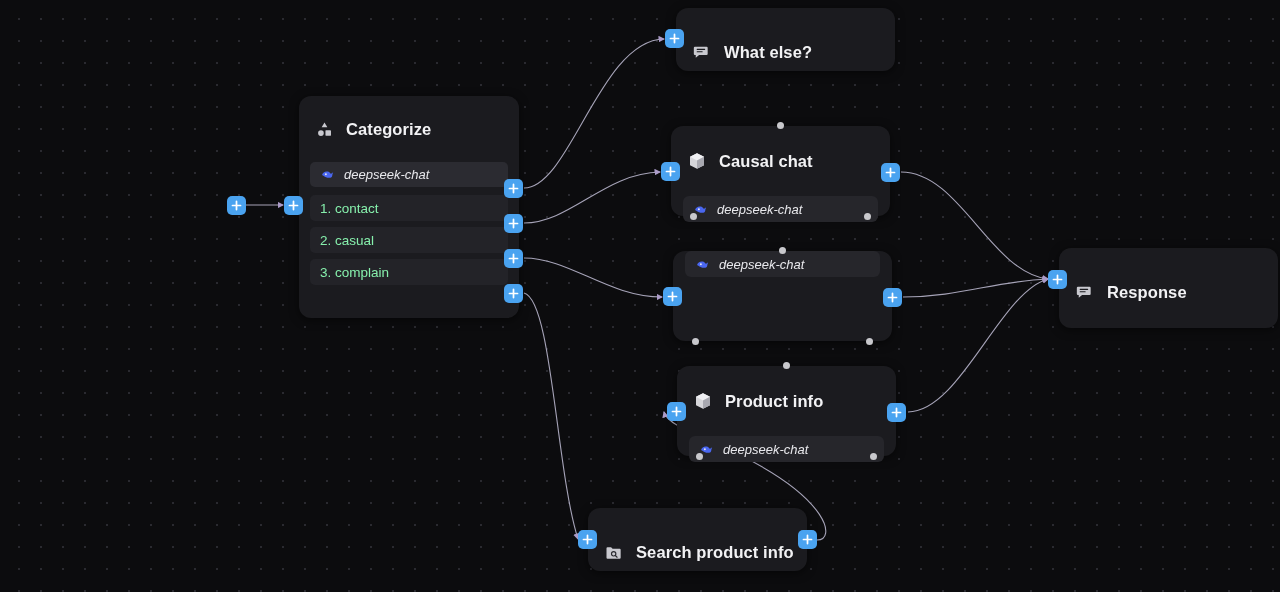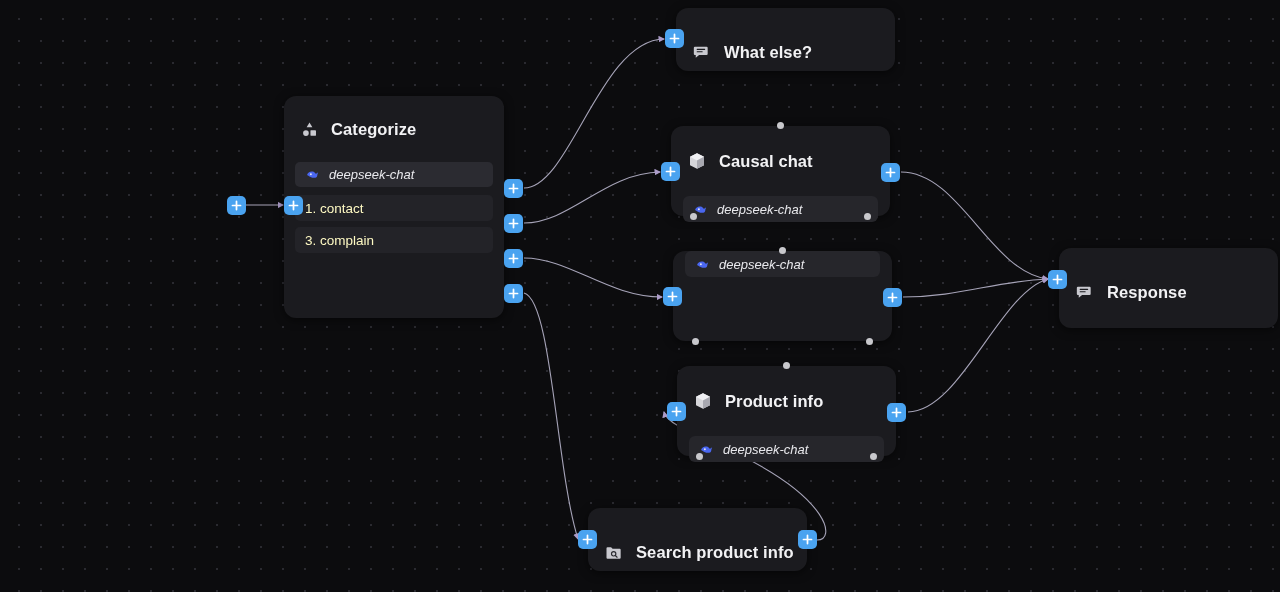--- a/index.html
+++ b/index.html
@@ -83,21 +83,21 @@
   .cat-row {
     margin: 0 11px 6px 11px;
     height: 26px;
     background: #232328;
     border-radius: 5px;
     display: flex;
     align-items: center;
     padding: 0 10px;
   }
   .cat-row-label {
-    color: #fef9c3;
+    color: #86efac;
     font-size: 13.5px;
     white-space: nowrap;
   }
   .plus {
     position: absolute;
     width: 19px;
     height: 19px;
     border-radius: 5px;
     background: #4aa3f0;
     display: flex;
@@ -157,21 +157,21 @@
       <path d="M908,412 C960,412 1000,292 1048,279" marker-end="url(#arrow)"></path>
     </g>
   </svg>
 
   <div class="plus" style="left:227px; top:196px;">
     <svg width="11" height="11" viewBox="0 0 12 12">
         <path d="M6 1.6 V10.4 M1.6 6 H10.4" stroke="#ffffff" stroke-width="1.9" stroke-linecap="round"></path>
       </svg>
   </div>
 
-  <div class="node" style="left:284px; top:96px; width:220px; height:222px;">
+  <div class="node" style="left:299px; top:96px; width:220px; height:222px;">
     <div class="node-head" style="height:40px;">
       <span class="icon-wrap">
         <svg width="19" height="19" viewBox="0 0 24 24" fill="#c9c9cf">
           <path d="M12 3 L15.6 9 H8.4 Z"></path>
           <circle cx="7.5" cy="16.5" r="3.6"></circle>
           <rect x="13.2" y="13" width="7" height="7" rx="0.6"></rect>
         </svg>
       </span>
       <span class="node-title">Categorize</span>
     </div>
@@ -181,20 +181,23 @@
           <path d="M3.3 12.6 C4.4 8.6 8.2 6.4 12.2 7.2 C14.6 7.7 16.4 9.3 17.6 11.3 C18.4 10.2 19.6 9.2 21 8.8 C20.2 10.4 19.6 11.9 19.6 13.6 C19.6 15.4 18.3 16.9 16.4 17.2 C12.5 17.9 8.6 16.7 6.1 14.4 C5.1 13.6 4.2 13.1 3.3 12.6 Z" fill="#4a67f0"></path>
           <circle cx="9.4" cy="11.6" r="1.5" fill="#e9e9f4"></circle>
         </svg>
       </span>
       <span class="model-name">deepseek-chat</span>
     </div>
     <div class="cat-row">
       <span class="cat-row-label">1. contact</span>
     </div>
     <div class="cat-row">
+      <span class="cat-row-label">2. casual</span>
+    </div>
+    <div class="cat-row">
       <span class="cat-row-label">3. complain</span>
     </div>
   </div>
   <div class="plus" style="left:284px; top:196px;">
     <svg width="11" height="11" viewBox="0 0 12 12">
         <path d="M6 1.6 V10.4 M1.6 6 H10.4" stroke="#ffffff" stroke-width="1.9" stroke-linecap="round"></path>
       </svg>
   </div>
   <div class="plus" style="left:504px; top:179px;">
     <svg width="11" height="11" viewBox="0 0 12 12">

